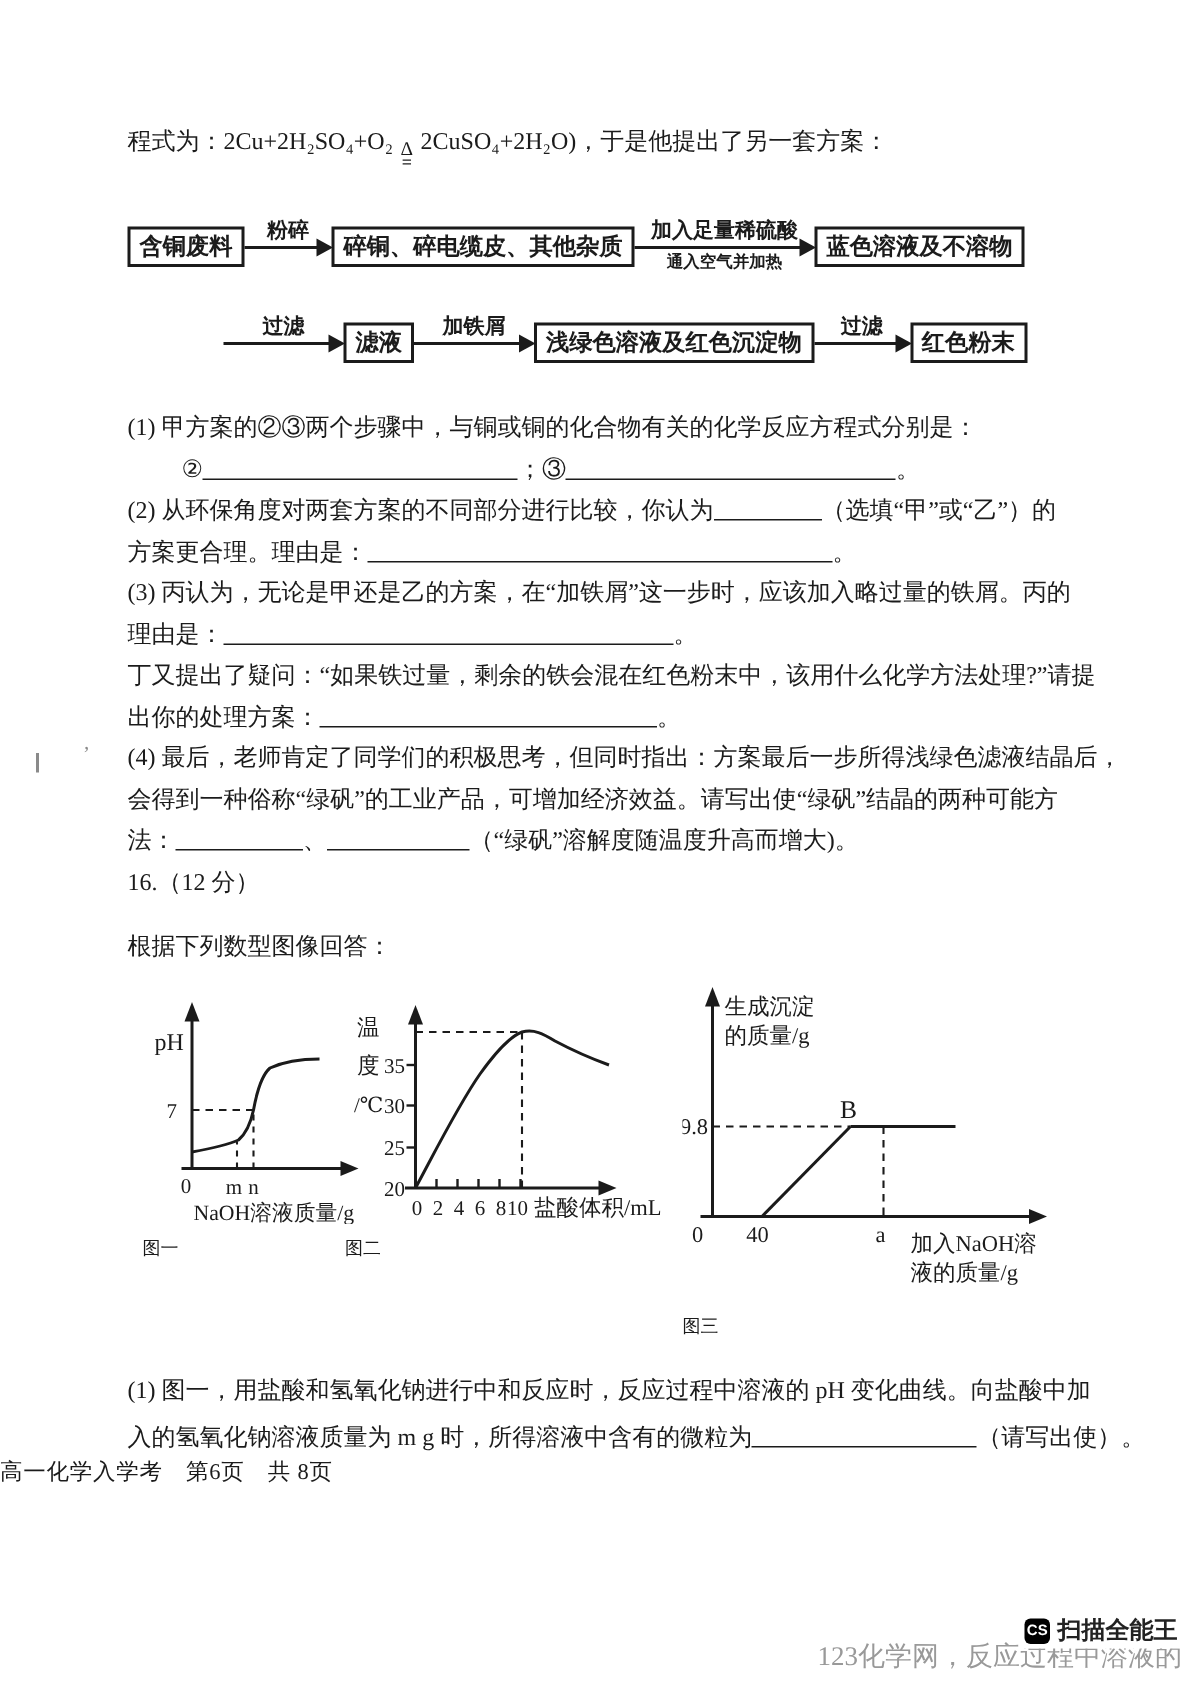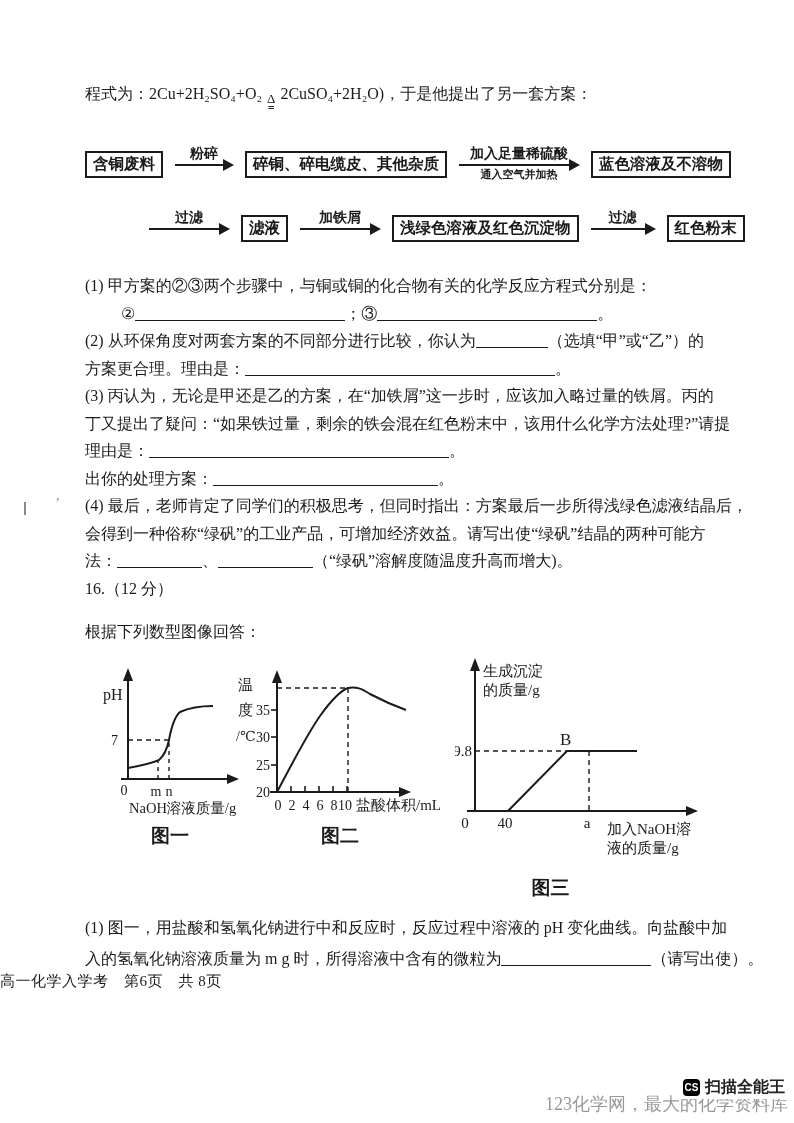--- a/index.html
+++ b/index.html
@@ -6,42 +6,42 @@
   body{width:794px;height:1123px;position:relative;background:#ffffff;overflow:hidden;
        font-family:"Liberation Serif","DejaVu Serif",serif;color:#1b1b1b;}
   .page{position:absolute;inset:0;}
   .content{position:absolute;left:85px;top:84px;width:632px;}
   .eq-line{font-size:16px;white-space:nowrap;}
   .cond{display:inline-flex;flex-direction:column;align-items:center;vertical-align:-4px;
         line-height:1;margin:0 5px;font-size:13px;}
   .cond .eqbar{margin-top:-3px;font-weight:bold;font-size:12px;}
   
   .flowchart{margin-top:24px;}
-  .fc-row{display:flex;align-items:center;gap:12px;}
+  .fc-row{display:flex;align-items:center;}
   .fc-row2{margin-left:64px;margin-top:12px;}
   .fc-box{border:2px solid #1b1b1b;padding:1px 6px;font-weight:bold;font-size:15.5px;
           white-space:nowrap;flex:none;background:#fff;}
   .fc-arrow{position:relative;height:52px;flex:none;}
   .fc-arrow .line{position:absolute;left:0;right:3px;top:50%;height:0;border-top:2px solid #1b1b1b;}
   .fc-arrow .line::after{content:"";position:absolute;right:-4px;top:-7px;width:0;height:0;
           border-left:11px solid #1b1b1b;border-top:6px solid transparent;border-bottom:6px solid transparent;}
   .fc-arrow .lbl-top{position:absolute;left:0;right:0;bottom:50%;padding-bottom:1px;text-align:center;
           font-weight:bold;font-size:14px;white-space:nowrap;}
   .fc-arrow .lbl-bot{position:absolute;left:0;right:0;top:50%;padding-top:3px;text-align:center;
           font-weight:bold;font-size:11px;white-space:nowrap;}
   
   .para{margin-top:18px;}
   .para p{margin:0;font-size:16px;line-height:27.5px;white-space:nowrap;}
   .blank{display:inline-block;border-bottom:1.5px solid #1b1b1b;height:15px;vertical-align:-2px;}
   .q16head{margin-top:2px;}
   .prompt{margin-top:16px !important;}
   
   .figs{position:relative;height:240px;margin-top:8px;}
   .fig{position:absolute;}
-  .figcap{text-align:center;font-weight:bold;font-size:19px;margin-top:3px;}
+  .figcap{font-weight:normal;font-size:12px;margin-top:3px;}
   svg text{font-family:"Liberation Serif","DejaVu Serif",serif;fill:#1b1b1b;}
   .p16{margin-top:18px;}
   .p16 p{margin:0;font-size:16px;line-height:31px;white-space:nowrap;}
   
   .footer{position:absolute;left:0;right:0;top:972px;text-align:left;font-size:15px;
           letter-spacing:0.5px;}
   
   .wm-gray{position:absolute;right:6px;top:1092px;color:#999;font-size:18px;white-space:nowrap;}
   .badge{position:absolute;left:680px;top:1076px;display:flex;align-items:center;gap:5px;
          background:#fff;padding:1px 3px;z-index:2;}
@@ -96,22 +96,22 @@
         <span class="fc-box">红色粉末</span>
       </div>
     </div>
 
     <div class="para">
       <p>(1) 甲方案的②③两个步骤中，与铜或铜的化合物有关的化学反应方程式分别是：</p>
       <p style="padding-left:36px"><span>②</span><span class="blank" style="width:210px"></span><span>；③</span><span class="blank" style="width:220px"></span><span>。</span></p>
       <p><span>(2) 从环保角度对两套方案的不同部分进行比较，你认为</span><span class="blank" style="width:72px"></span><span>（选填“甲”或“乙”）的</span></p>
       <p><span>方案更合理。理由是：</span><span class="blank" style="width:310px"></span><span>。</span></p>
       <p>(3) 丙认为，无论是甲还是乙的方案，在“加铁屑”这一步时，应该加入略过量的铁屑。丙的</p>
+      <p><span>理由是：</span><span class="blank" style="width:300px"></span><span>。</span></p>
       <p>丁又提出了疑问：“如果铁过量，剩余的铁会混在红色粉末中，该用什么化学方法处理?”请提</p>
-      <p><span>理由是：</span><span class="blank" style="width:300px"></span><span>。</span></p>
       <p><span>出你的处理方案：</span><span class="blank" style="width:225px"></span><span>。</span></p>
       <p>(4) 最后，老师肯定了同学们的积极思考，但同时指出：方案最后一步所得浅绿色滤液结晶后，</p>
       <p>会得到一种俗称“绿矾”的工业产品，可增加经济效益。请写出使“绿矾”结晶的两种可能方</p>
       <p><span>法：</span><span class="blank" style="width:85px"></span><span>、</span><span class="blank" style="width:95px"></span><span>（“绿矾”溶解度随温度升高而增大)。</span></p>
       <p class="q16head">16.（12 分）</p>
       <p class="prompt">根据下列数型图像回答：</p>
     </div>
 
     <div class="figs">
 
@@ -198,18 +198,18 @@
       <p>(1) 图一，用盐酸和氢氧化钠进行中和反应时，反应过程中溶液的 pH 变化曲线。向盐酸中加</p>
       <p><span>入的氢氧化钠溶液质量为 m g 时，所得溶液中含有的微粒为</span><span class="blank" style="width:150px"></span><span>（请写出使）。</span></p>
     </div>
   </div>
 
   <div class="footer">高一化学入学考　第6页　共 8页</div>
 
   <div class="artifact-tick"></div>
   <div class="artifact-comma">,</div>
 
-  <div class="wm-gray">123化学网，最大的化学资料库</div>
+  <div class="wm-gray">123化学网，反应过程中溶液的</div>
   <div class="badge">
     <span class="logo" style="background: #000000;">CS</span>
     <span class="brand">扫描全能王</span>
   </div>
 </div>
 
 </body></html>

